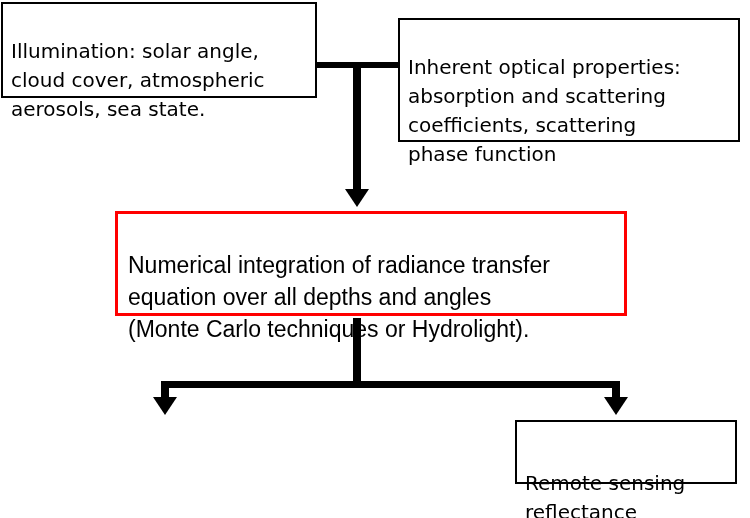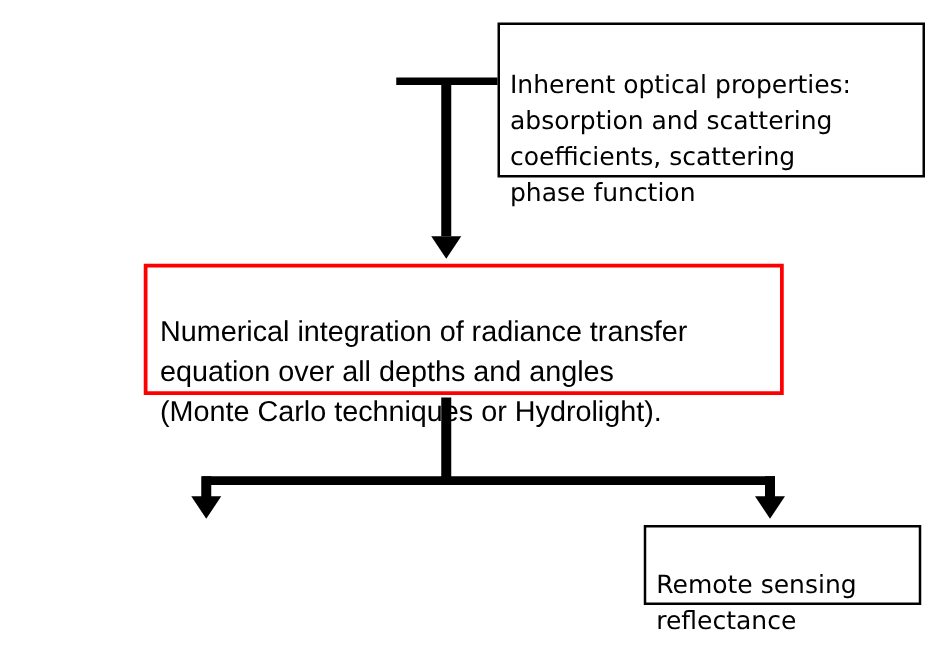--- a/index.html
+++ b/index.html
@@ -21,21 +21,21 @@
     color: #000000;
     white-space: pre-line;
     font-size: 20px;
     line-height: 29px;
     padding: 4px 8px;
   }
 
   .box--illumination { left: 1px;   top: 2px;   width: 316px; height: 96px; }
   .box--iop          { left: 398px; top: 18px;   width: 342px; height: 124px; }
   .box--underwater   { left: 35px;  top: 421px; width: 308px; height: 92px; padding-top: 2px; }
-  .box--reflectance  { left: 515px; top: 420px; width: 222px; height: 64px; padding-top: 2px; }
+  .box--reflectance  { left: 515px; top: 420px; width: 222px; height: 64px; padding-top: 18px; }
 
   .box--numerical {
     left: 115px; top: 211px; width: 512px; height: 105px;
     border: 3px solid #ff0000;
     font-family: "Liberation Sans", sans-serif;
     font-size: 23px;
     line-height: 32px;
     padding: 3px 10px;
   }
 
@@ -60,20 +60,25 @@
   }
   .arrowhead--center { left: 345px; top: 189px; }
   .arrowhead--left   { left: 153px; top: 397px; }
   .arrowhead--right  { left: 604px; top: 397px; }
 </style>
 </head>
 <body>
 
 <div class="diagram">
 
+  <div class="box box--illumination">
+    <span>Illumination: solar angle,
+cloud cover, atmospheric
+aerosols, sea state.</span>
+  </div>
 
   <div class="box box--iop">
     <span>Inherent optical properties:
 absorption and scattering
 coefficients, scattering
 phase function</span>
   </div>
 
   <div class="conn conn--top-h" style="background: rgb(0, 0, 0);"></div>
   <div class="conn conn--top-v" style="background: rgb(0, 0, 0);"></div>

